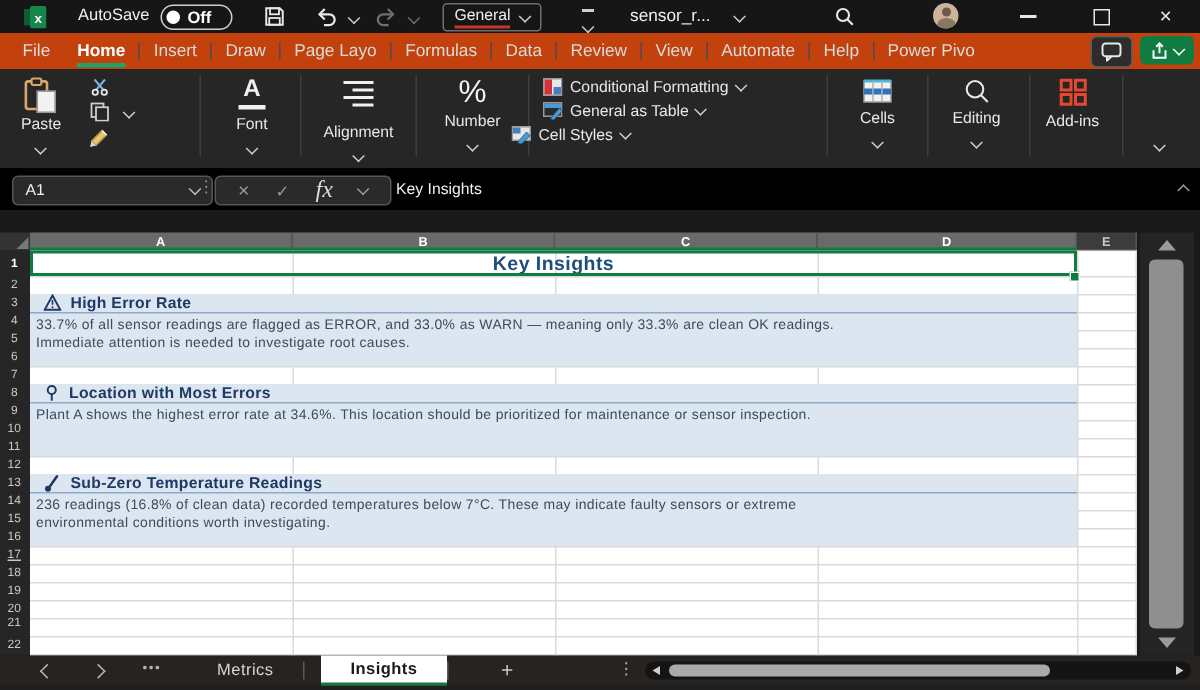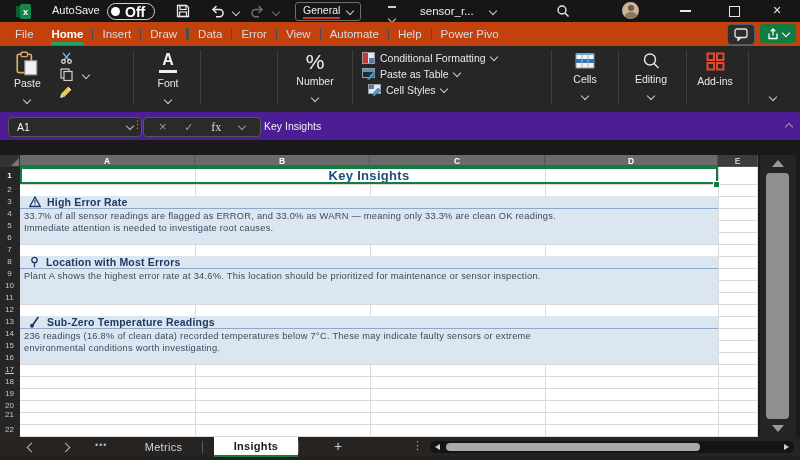--- a/index.html
+++ b/index.html
@@ -15,21 +15,21 @@
   .rtab.active{color:#ffffff;font-weight:bold}
   .rtab.active::after{content:"";position:absolute;left:8px;right:8px;bottom:1px;height:3px;background:#21a366;border-radius:2px}
   .tsep{width:1px;height:12px;background:#4d4d4d}
   
   #ribbon{left:0;top:46px;width:800px;height:66px;background:#262626}
   .gsep{position:absolute;top:4px;width:1px;height:54px;background:#3e3e3e}
   .biglbl{font-size:10.5px;color:#e8e8e8;text-align:center}
   .grouplbl{position:absolute;top:98px;font-size:9.5px;color:#9a9a9a;text-align:center}
   .sbtn{display:flex;align-items:center;gap:5px;font-size:10.5px;color:#e8e8e8}
   
-  #fbar{left:0;top:112px;width:800px;height:28px;background:#4c1d95}
+  #fbar{left:0;top:112px;width:800px;height:28px;background:#000000}
   .fbox{border:1px solid #565656;border-radius:4px;background:#2a2a2a;height:18px;display:flex;align-items:center}
   
   .colhead{position:absolute;top:0;height:12px;font-size:8.5px;font-weight:bold;text-align:center;line-height:12px}
   .gridline-h{position:absolute;height:1px;background:#dadada}
   .gridline-v{position:absolute;width:1px;background:#dadada}
   .rownum{position:absolute;left:0;width:19px;text-align:center;font-size:8px;color:#c8c8c8}
   .section{position:absolute;left:20px;width:698px;background:#dce6f1}
   .sec-head{height:12px;display:flex;align-items:center;gap:6px;padding-left:9px;border-bottom:1px solid #8ea9c7;font-size:10.5px;font-weight:bold;color:#1f3864;letter-spacing:.2px}
   .sec-body{padding:2px 6px 0 4px;font-size:9.3px;color:#3a4a5f;line-height:11.5px;letter-spacing:.25px}
   
@@ -45,21 +45,21 @@
   <span class="abs" style="left:16px;top:4px">
     <svg width="15" height="15" viewBox="0 0 15 15">
         <rect x="0" y="2" width="6" height="11" fill="#0e5c33"></rect>
         <rect x="4" y="0" width="11" height="15" rx="1.5" fill="#17864b"></rect>
         <text x="9.5" y="11" font-size="9" font-weight="bold" fill="#fff" text-anchor="middle" font-family="Liberation Sans, sans-serif">x</text>
       </svg>
   </span>
   <span class="abs" style="left:52px;top:4px;font-size:11px;color:#f0f0f0">AutoSave</span>
   <span class="abs row" style="left:107px;top:3px;width:46px;height:15px;border:1.5px solid #d0d0d0;border-radius:9px;justify-content:flex-start">
     <span style="width:9px;height:9px;border-radius:50%;background:#fff;margin-left:3px"></span>
-    <span style="font-size:14px;font-weight:bold;color:#fff;margin-left:5px">Off</span>
+    <span style="font-size:11px;font-weight:bold;color:#fff;margin-left:5px">Off</span>
   </span>
   <span class="abs" style="left:176px;top:4px">
     <svg width="14" height="14" viewBox="0 0 14 14">
         <path d="M1.5 1.5 h9 l2 2 v9 h-11 Z" fill="none" stroke="#e8e8e8" stroke-width="1.3"></path>
         <rect x="4" y="1.5" width="6" height="4" fill="none" stroke="#e8e8e8" stroke-width="1.2"></rect>
         <rect x="3.5" y="8" width="7" height="4.5" fill="none" stroke="#e8e8e8" stroke-width="1.2"></rect>
       </svg>
   </span>
   <span class="abs" style="left:210px;top:4px">
     <svg width="15" height="14" viewBox="0 0 15 14">
@@ -102,25 +102,27 @@
 
 <div id="tabrow" class="abs">
   <div id="ribbon-tabs" class="row" style="height:24px;padding-left:6px">
       <div class="rtab">File</div>
       <div class="rtab active">Home</div>
       <div class="tsep"></div>
       <div class="rtab">Insert</div>
       <div class="tsep"></div>
       <div class="rtab">Draw</div>
       <div class="tsep"></div>
-      <div class="tsep"></div>
+      <div class="rtab">Page Layo</div>
+      <div class="tsep"></div>
+      <div class="rtab">Formulas</div>
       <div class="tsep"></div>
       <div class="rtab">Data</div>
       <div class="tsep"></div>
-      <div class="rtab">Error</div>
+      <div class="rtab">Review</div>
       <div class="tsep"></div>
       <div class="rtab">View</div>
       <div class="tsep"></div>
       <div class="rtab">Automate</div>
       <div class="tsep"></div>
       <div class="rtab">Help</div>
       <div class="tsep"></div>
       <div class="rtab">Power Pivo</div>
     </div>
   <span class="abs row" style="left:727px;top:2px;width:26px;height:19px;border:1px solid #5a5a5a;border-radius:4px;justify-content:center;background:#2d2d2d">
@@ -179,20 +181,30 @@
   <div class="abs" style="left:142px;top:5px;width:52px;text-align:center">
     <div style="display:inline-block">
       <div style="font-size:16px;font-weight:bold;color:#f0f0f0;line-height:18px">A</div>
       <div style="width:18px;height:3px;background:#f0f0f0;margin:1px auto 0"></div>
     </div>
     <div class="biglbl" style="margin-top:4px">Font</div>
     <span class="chev" style="color:#cfcfcf;margin-top:2px"></span>
   </div>
   <div class="gsep" style="left:200px"></div>
 
+  <div class="abs" style="left:207px;top:5px;width:64px;text-align:center">
+    <div style="display:inline-block;padding-top:3px">
+      <div style="width:20px;height:2px;background:#f0f0f0;margin:0 0 3px auto"></div>
+      <div style="width:14px;height:2px;background:#f0f0f0;margin:0 0 3px auto"></div>
+      <div style="width:20px;height:2px;background:#f0f0f0;margin:0 0 3px auto"></div>
+      <div style="width:14px;height:2px;background:#f0f0f0;margin:0 0 0 auto"></div>
+    </div>
+    <div class="biglbl" style="margin-top:6px">Alignment</div>
+    <span class="chev" style="color:#cfcfcf;margin-top:2px"></span>
+  </div>
   <div class="gsep" style="left:277px"></div>
 
   <div class="abs" style="left:284px;top:3px;width:62px;text-align:center">
     <div style="font-size:21px;color:#f0f0f0;line-height:26px">%</div>
     <div class="biglbl">Number</div>
     <span class="chev" style="color:#cfcfcf;margin-top:2px"></span>
   </div>
   <div class="gsep" style="left:352px"></div>
 
   <div class="abs sbtn" style="left:362px;top:6px">
@@ -203,24 +215,24 @@
       </svg>
     <span>Conditional Formatting</span>
     <span class="chev" style="margin-top:-2px;color:#cfcfcf"></span>
   </div>
   <div class="abs sbtn" style="left:362px;top:22px">
     <svg width="13" height="12" viewBox="0 0 13 12">
         <rect x="0.5" y="0.5" width="12" height="9" fill="#2a2a2a" stroke="#9a9a9a"></rect>
         <rect x="1" y="1" width="11" height="3" fill="#4a9ad4"></rect>
         <path d="M5 11 L11 4 L13 6 L7 12 Z" fill="#4a9ad4" stroke="#1f5c8a" stroke-width="0.6"></path>
       </svg>
-    <span>Paste as Table</span>
+    <span>General as Table</span>
     <span class="chev" style="margin-top:-2px;color:#cfcfcf"></span>
   </div>
-  <div class="abs sbtn" style="left:368px;top:38px">
+  <div class="abs sbtn" style="left:341px;top:38px">
     <svg width="13" height="12" viewBox="0 0 13 12">
         <rect x="0.5" y="0.5" width="12" height="9" fill="#e8e8e8" stroke="#9a9a9a"></rect>
         <rect x="1" y="1" width="5" height="4" fill="#4a7ebb"></rect>
         <path d="M4 11 L10 4 L12.5 6.5 L6.5 12 Z" fill="#4a9ad4" stroke="#1f5c8a" stroke-width="0.6"></path>
       </svg>
     <span>Cell Styles</span>
     <span class="chev" style="margin-top:-2px;color:#cfcfcf"></span>
   </div>
   <div class="grouplbl" style="left:415px;width:80px">Styles</div>
   <div class="gsep" style="left:551px"></div>
@@ -264,21 +276,21 @@
 
 <div id="fbar" class="abs">
   <div class="fbox abs" style="left:8px;top:5px;width:116px;justify-content:space-between;padding:0 8px">
     <span style="font-size:10.5px;color:#f0f0f0">A1</span>
     <span class="chev" style="color:#bdbdbd;margin-top:-2px"></span>
   </div>
   <span class="abs" style="left:132px;top:6px;color:#8a8a8a;font-size:11px">⋮</span>
   <div class="fbox abs" style="left:143px;top:5px;width:104px;justify-content:space-around;padding:0 6px">
     <span style="font-size:13px;color:#9a9a9a;line-height:14px">×</span>
     <span style="font-size:11px;color:#9a9a9a">✓</span>
-    <span style="font-size:12px;color:#dcdcdc;font-family:'Liberation Serif',serif">fx</span>
+    <span style="font-size:16px;color:#dcdcdc;font-style:italic;font-family:'Liberation Serif',serif">fx</span>
     <span class="chev" style="color:#9a9a9a;margin-top:-2px"></span>
   </div>
   <div class="abs" style="left:256px;top:5px;width:524px;height:18px;display:flex;align-items:center;padding-left:8px">
     <span style="font-size:10.5px;color:#f0f0f0">Key Insights</span>
   </div>
   <span class="abs chev chev-up" style="left:786px;top:12px;color:#9a9a9a"></span>
 </div>
 
 <div class="abs" style="left:0;top:140px;width:800px;height:15px;background:#191919"></div>
 

